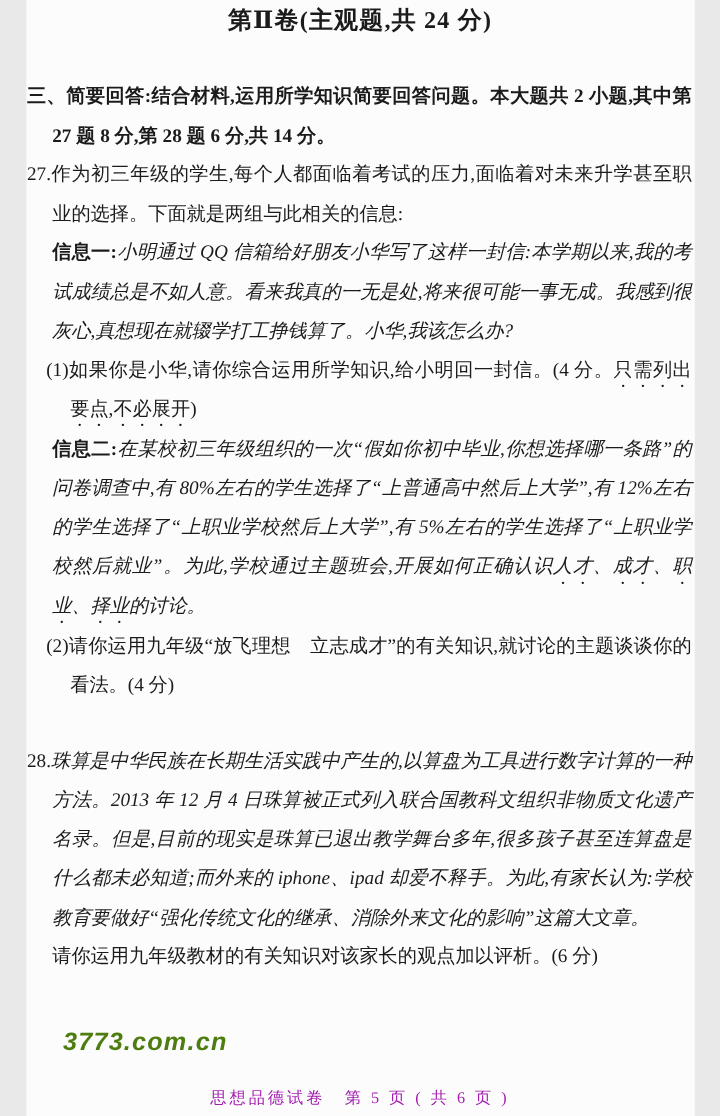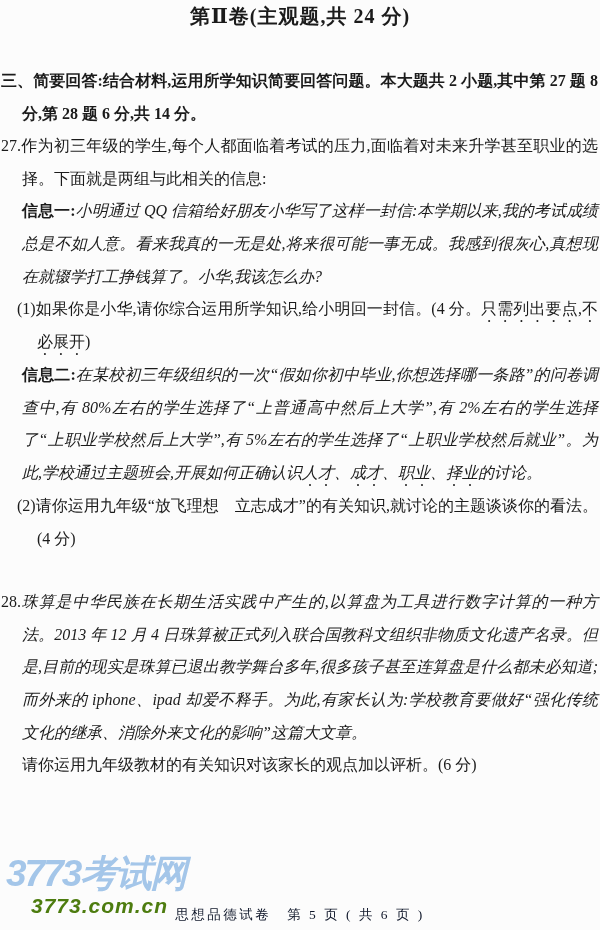--- a/index.html
+++ b/index.html
@@ -1,19 +1,19 @@
 <!DOCTYPE html>
 <html><head>
 <meta charset="utf-8">
 <style>
   * { margin:0; padding:0; box-sizing:border-box; }
   html,body { background:#e9e9e9; }
   .page {
     position:relative;
-    width:600px; height:930px;
+    width:557px; height:930px;
     margin:0 auto;
     background:#fcfcfc;
     color:#1b1b1b;
     font-family:"Liberation Serif","DejaVu Serif",serif;
     overflow:hidden;
   }
   .title {
     text-align:center;
     font-size:20px;
     font-weight:bold;
@@ -56,54 +56,53 @@
   }
   .wm-brand  { font-size:37px; letter-spacing:-2px; color:#a4c6e9; }
   .wm-domain { font-size:21px; letter-spacing:1px; color:#4d7c0f; margin:3px 0 0 25px; }
   .footer {
     position:absolute;
     left:0; bottom:6px;
     width:100%;
     text-align:center;
     font-size:13.5px;
     letter-spacing:2.5px;
-    color:#0f172a;
+    color:#a21caf;
   }
 </style>
 </head>
 <body>
 
 <div class="page">
 
   <h1 class="title">第Ⅱ卷(主观题,共 24 分)</h1>
 
   <div class="content">
 
     <p class="para hang bold">三、简要回答:结合材料,运用所学知识简要回答问题。本大题共 2 小题,其中第 27 题 8 分,第 28 题 6 分,共 14 分。</p>
 
     <div>
       <p class="para hang"><span class="qnum">27.</span><span>作为初三年级的学生,每个人都面临着考试的压力,面临着对未来升学甚至职业的选择。下面就是两组与此相关的信息:</span></p>
 
       <p class="para plain"><span class="blabel">信息一:</span><span class="kai">小明通过 QQ 信箱给好朋友小华写了这样一封信:本学期以来,我的考试成绩总是不如人意。看来我真的一无是处,将来很可能一事无成。我感到很灰心,真想现在就辍学打工挣钱算了。小华,我该怎么办?</span></p>
 
       <p class="para hang2"><span>(1)如果你是小华,请你综合运用所学知识,给小明回一封信。(4 分。</span><span class="emph">只需列出要点,不必展开</span><span>)</span></p>
 
-      <p class="para plain"><span class="blabel">信息二:</span><span class="kai">在某校初三年级组织的一次“假如你初中毕业,你想选择哪一条路”的问卷调查中,有 80%左右的学生选择了“上普通高中然后上大学”,有 2%左右的学生选择了“上职业学校然后上大学”,有 5%左右的学生选择了“上职业学校然后就业”。为此,学校通过主题班会,开展如何正确认识</span><span class="kai emph">人才、成才、职业、择业</span><span class="kai">的讨论。</span></p>
+      <p class="para plain"><span class="blabel">信息二:</span><span class="kai">在某校初三年级组织的一次“假如你初中毕业,你想选择哪一条路”的问卷调查中,有 80%左右的学生选择了“上普通高中然后上大学”,有 12%左右的学生选择了“上职业学校然后上大学”,有 5%左右的学生选择了“上职业学校然后就业”。为此,学校通过主题班会,开展如何正确认识</span><span class="kai emph">人才、成才、职业、择业</span><span class="kai">的讨论。</span></p>
 
       <p class="para hang2">(2)请你运用九年级“放飞理想　立志成才”的有关知识,就讨论的主题谈谈你的看法。(4 分)</p>
     </div>
 
     <div class="q28">
       <p class="para hang"><span class="qnum">28.</span><span class="kai">珠算是中华民族在长期生活实践中产生的,以算盘为工具进行数字计算的一种方法。2013 年 12 月 4 日珠算被正式列入联合国教科文组织非物质文化遗产名录。但是,目前的现实是珠算已退出教学舞台多年,很多孩子甚至连算盘是什么都未必知道;而外来的 iphone、ipad 却爱不释手。为此,有家长认为:学校教育要做好“强化传统文化的继承、消除外来文化的影响”这篇大文章。</span></p>
 
       <p class="para plain">请你运用九年级教材的有关知识对该家长的观点加以评析。(6 分)</p>
     </div>
 
   </div>
 
   <div class="watermark">
-    <div class="wm-brand">3773考试网</div>
     <div class="wm-domain">3773.com.cn</div>
   </div>
 
   <div class="footer">思想品德试卷　第 5 页 ( 共 6 页 )</div>
 
 </div>
 
 </body></html>

